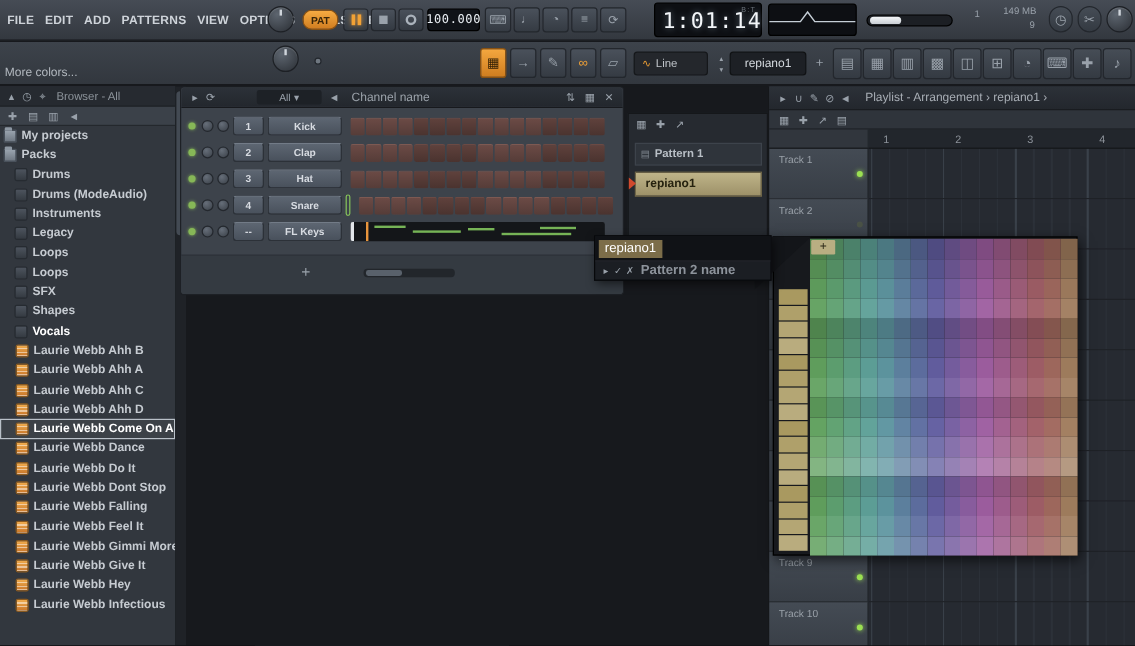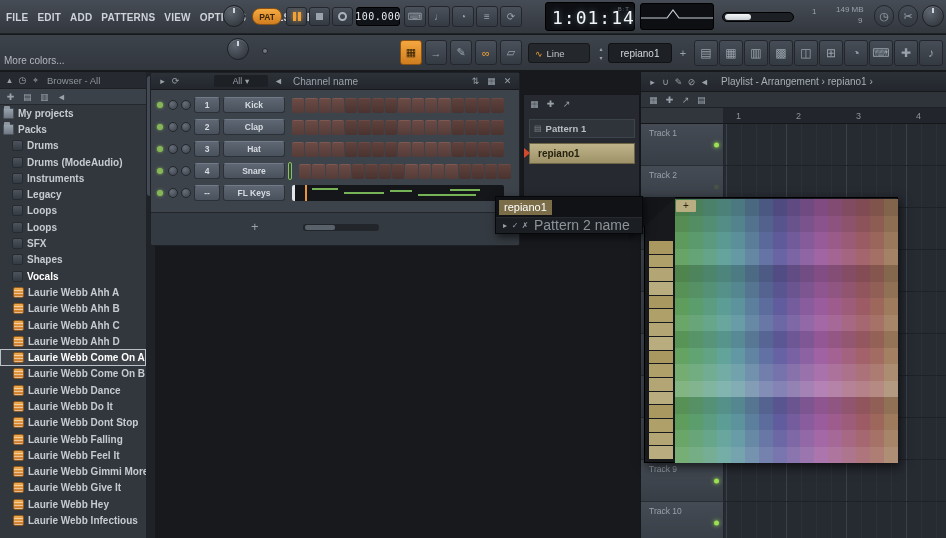--- a/index.html
+++ b/index.html
@@ -140,21 +140,21 @@
   #cp-grid{position:absolute;left:30px;top:1px;width:223px;height:264px;display:grid;grid-template-columns:repeat(16,1fr);grid-template-rows:repeat(16,1fr);}
   .cp-cell{display:block;}
   #beak{position:absolute;left:629px;top:197px;width:0;height:0;border-left:47px solid #131519;border-bottom:44px solid transparent;z-index:45;}
 
   
   #rename-popup{position:absolute;left:495px;top:196px;width:148px;height:38px;background:#1b1e23;border:1px solid #07080a;box-shadow:2px 3px 8px rgba(0,0,0,.6);z-index:50;}
   #rp-input{height:21px;background:#101216;display:flex;align-items:center;padding:2px 3px;border-bottom:1px solid #26292f;}
   #rp-value{background:#7c6d49;color:#ffffff;font-size:11px;padding:1px 5px 2px;}
   #rp-hint{height:14px;display:flex;align-items:center;gap:4px;padding:0 4px;}
   #rp-hint .icon-btn{font-size:8px;width:10px;height:10px;}
-  #rp-hint-label{font-size:14px;color:#8d939b;}
+  #rp-hint-label{font-size:11px;color:#8d939b;font-weight:bold;}
 </style>
 </head>
 <body>
 
 <div id="root">
 
   <div id="menubar">
     <nav id="menu-items">
         <span class="menu-item">FILE</span>
         <span class="menu-item">EDIT</span>
@@ -293,41 +293,37 @@
         <div class="tree-row pack">
           <span class="tree-icon pack"></span>
           <span class="tree-label">Shapes</span>
         </div>
         <div class="tree-row pack open">
           <span class="tree-icon pack"></span>
           <span class="tree-label">Vocals</span>
         </div>
         <div class="tree-row sample">
           <span class="tree-icon sample"></span>
+          <span class="tree-label">Laurie Webb Ahh B</span>
+        </div>
+        <div class="tree-row sample">
+          <span class="tree-icon sample"></span>
           <span class="tree-label">Laurie Webb Ahh A</span>
         </div>
         <div class="tree-row sample">
           <span class="tree-icon sample"></span>
-          <span class="tree-label">Laurie Webb Ahh B</span>
-        </div>
-        <div class="tree-row sample">
-          <span class="tree-icon sample"></span>
           <span class="tree-label">Laurie Webb Ahh C</span>
         </div>
         <div class="tree-row sample">
           <span class="tree-icon sample"></span>
           <span class="tree-label">Laurie Webb Ahh D</span>
         </div>
         <div class="tree-row sample sel">
           <span class="tree-icon sample"></span>
           <span class="tree-label">Laurie Webb Come On A</span>
-        </div>
-        <div class="tree-row sample">
-          <span class="tree-icon sample"></span>
-          <span class="tree-label">Laurie Webb Come On B</span>
         </div>
         <div class="tree-row sample">
           <span class="tree-icon sample"></span>
           <span class="tree-label">Laurie Webb Dance</span>
         </div>
         <div class="tree-row sample">
           <span class="tree-icon sample"></span>
           <span class="tree-label">Laurie Webb Do It</span>
         </div>
         <div class="tree-row sample">

